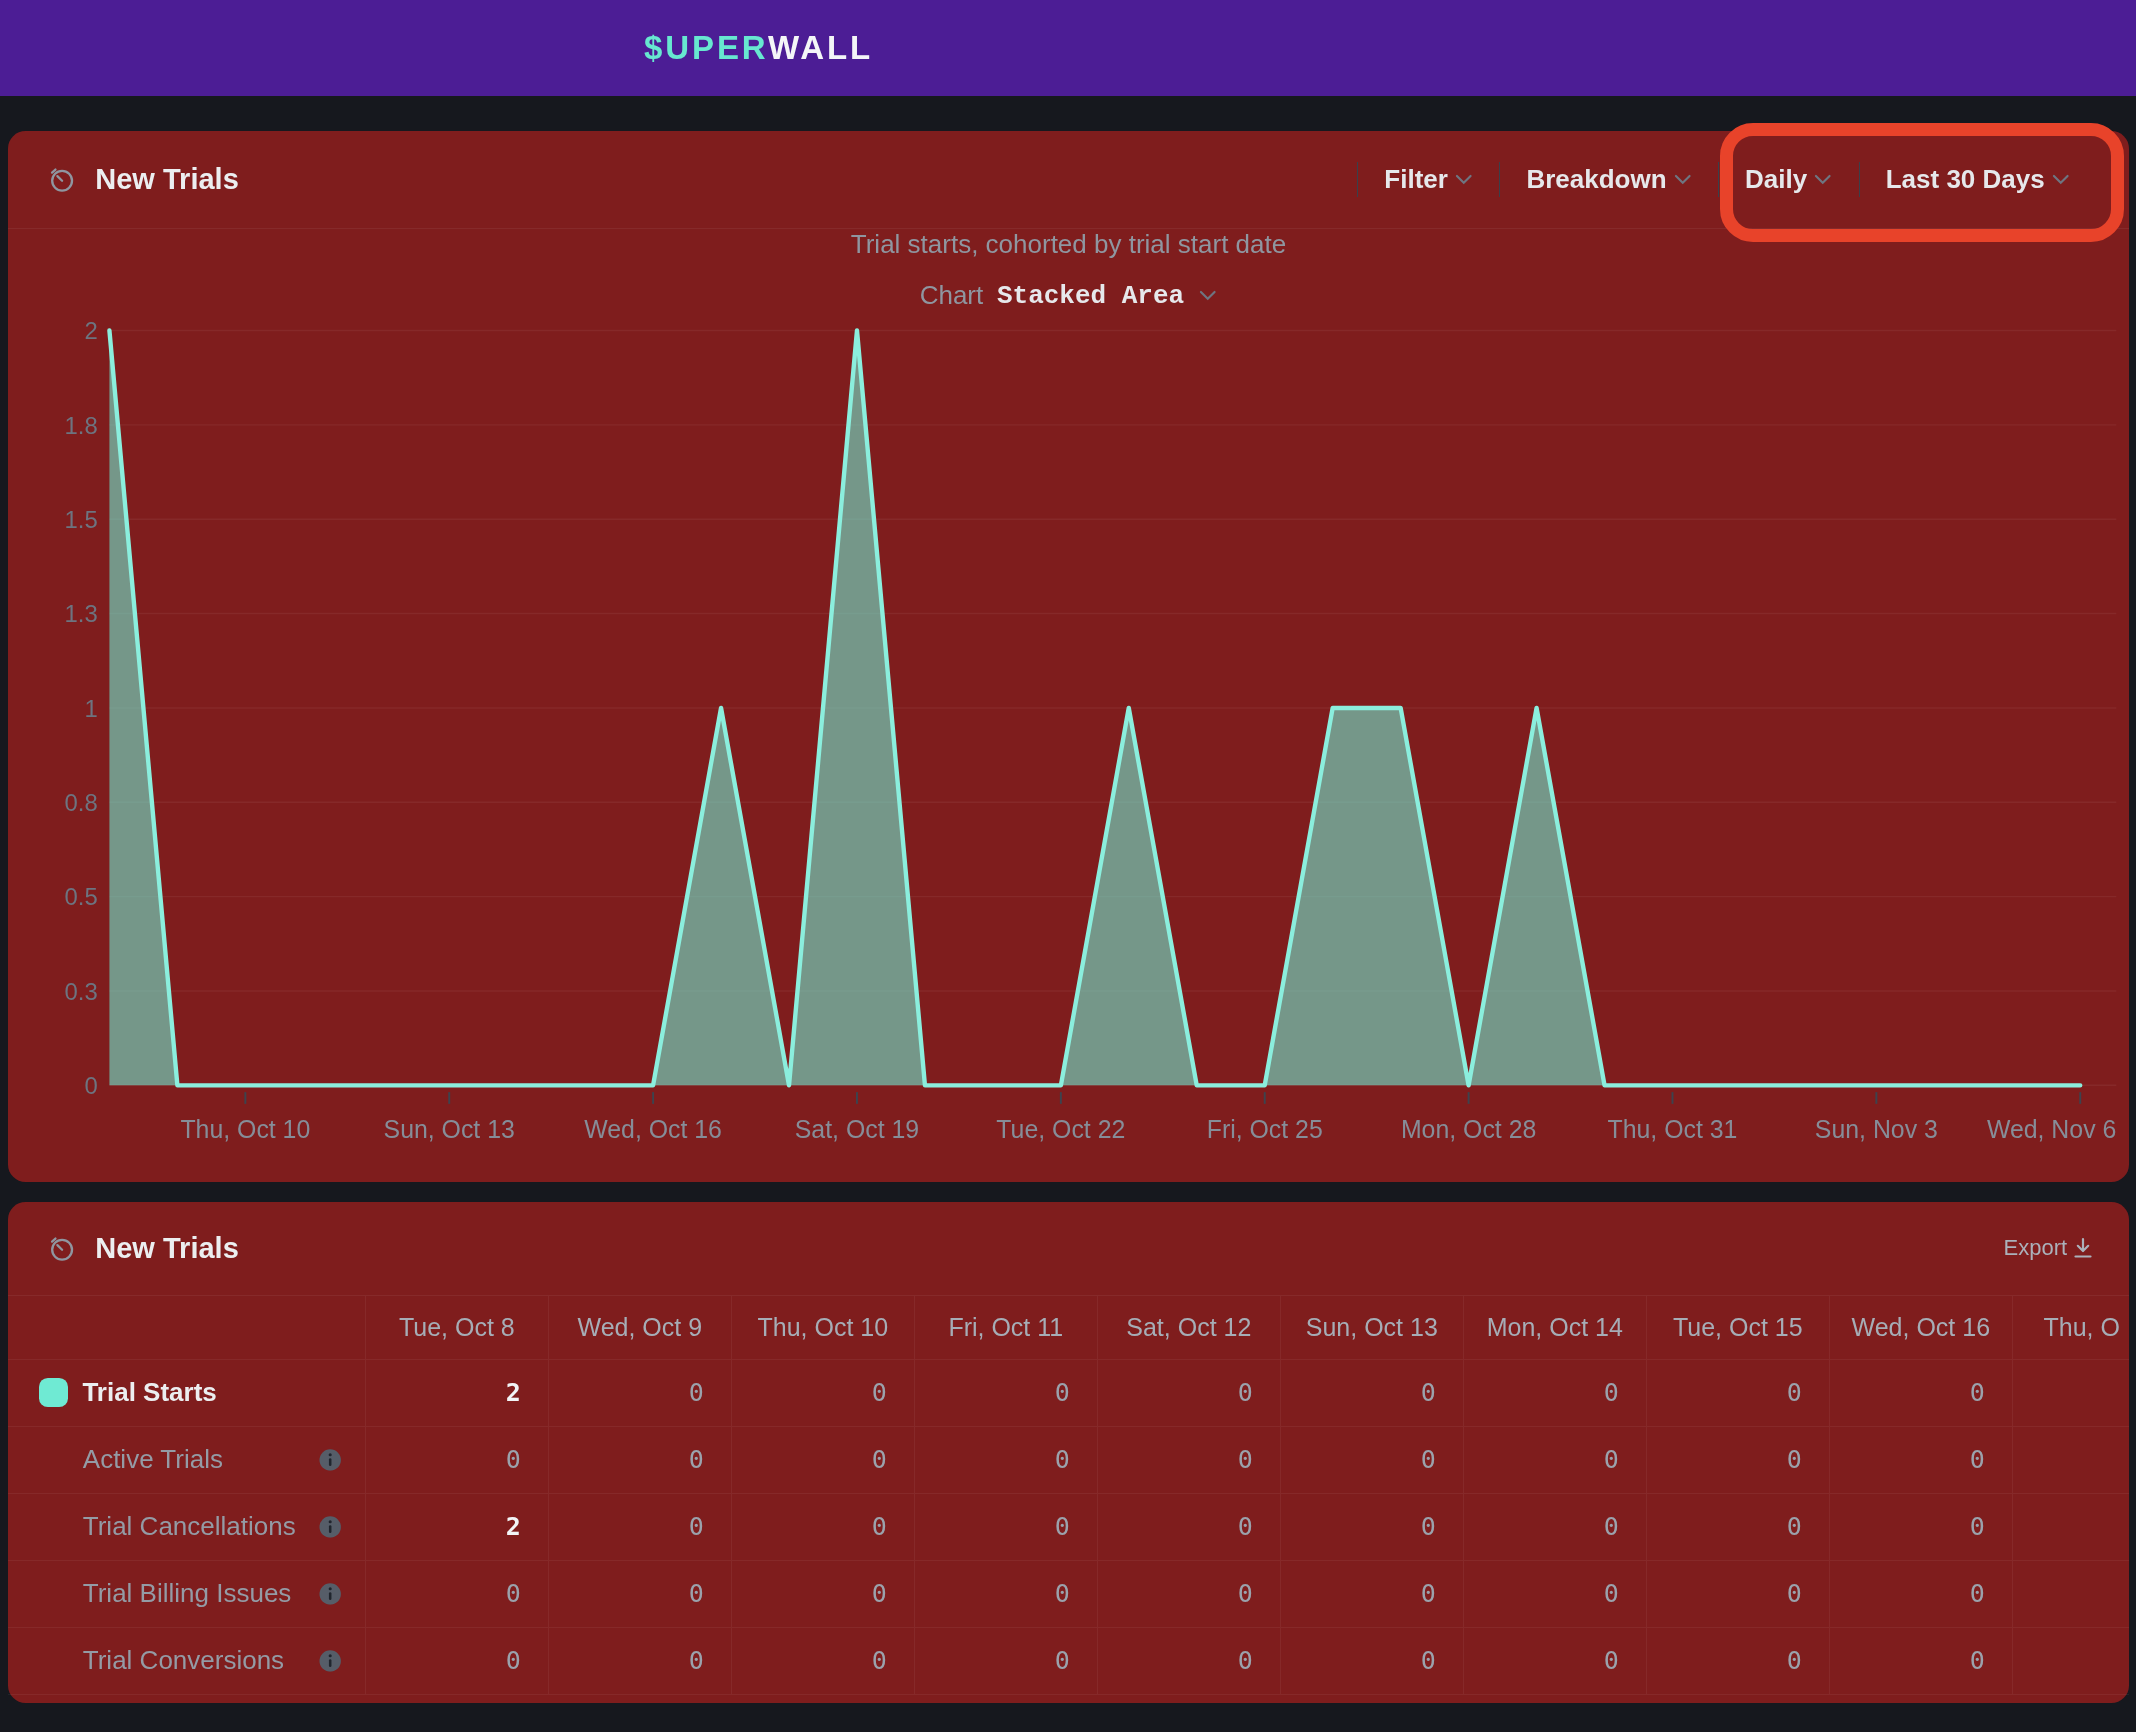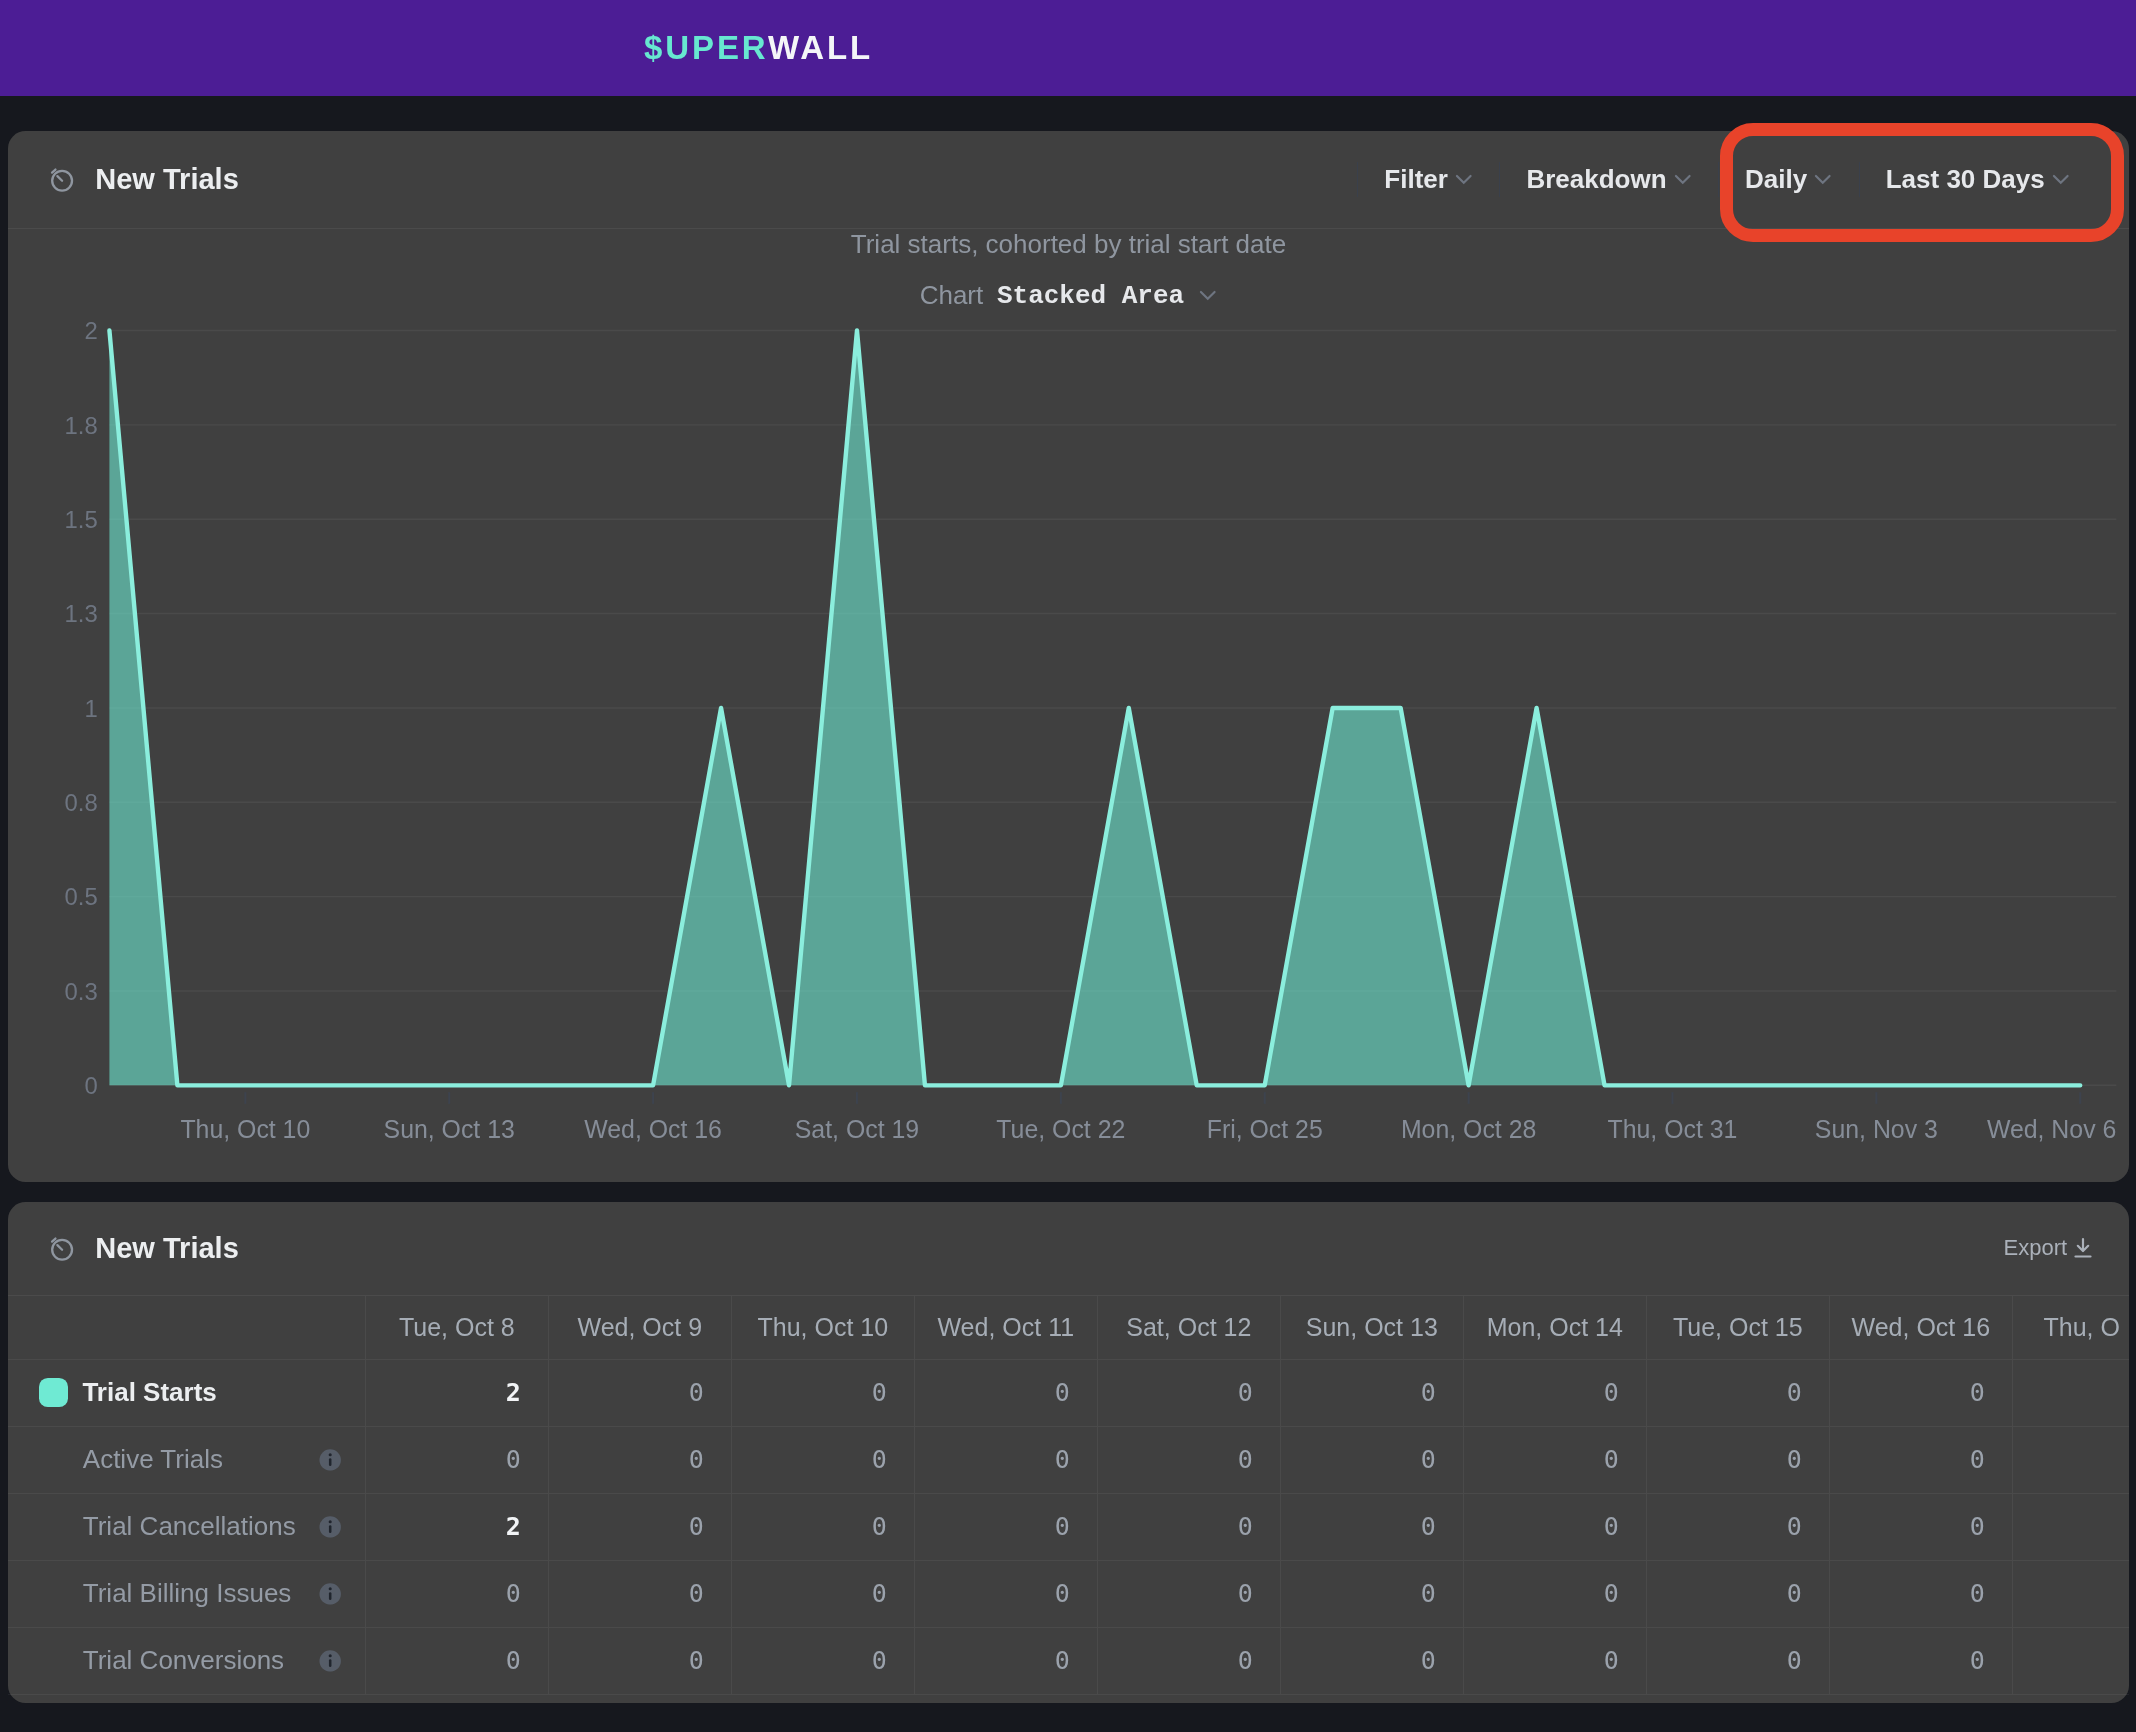--- a/index.html
+++ b/index.html
@@ -8,21 +8,21 @@
     width:2137px; height:1732px; overflow:hidden; position:relative;
     font-family:"Liberation Sans","DejaVu Sans",sans-serif;
     color:#edeff2;
   }
   
   .topbar { height:96px; background:#4c1d95; display:flex; align-items:center; }
   .logo { margin-left:644px; font-size:33px; font-weight:800; letter-spacing:2.9px; cursor:pointer; }
   .logo .teal { color:#67e8d0; }
   .logo .white { color:#f4f6f8; }
   
-  .card { background:#404040; border-radius:17.6px; margin:0 7.8px; position:relative; }
+  .card { background:#7f1d1d; border-radius:17.6px; margin:0 7.8px; position:relative; }
   .card-1 { margin-top:35px; height:1051px; display:flex; flex-direction:column; }
   .card-2 { margin-top:19.5px; height:501px; }
   .card-header { height:100px; display:flex; align-items:center; padding:0 33px 0 39px;
                  border-bottom:1px solid rgba(255,255,255,0.06); }
   .card-title { font-size:29px; font-weight:600; color:#eceef0; margin-left:19.5px; }
   .hd-spacer { flex:1; }
   .vdiv { width:1px; height:35px; background:#3a404b; }
   .tool-btn { display:flex; align-items:center; gap:6px; padding:0 26px; height:59px;
               font-size:26px; font-weight:600; color:#e6e8eb; cursor:pointer; background:none; border:none;
               font-family:inherit; }
@@ -196,21 +196,21 @@
     <div class="cell date-col">
           <span class="th-label">Tue, Oct 8</span>
         </div>
         <div class="cell date-col">
           <span class="th-label">Wed, Oct 9</span>
         </div>
         <div class="cell date-col">
           <span class="th-label">Thu, Oct 10</span>
         </div>
         <div class="cell date-col">
-          <span class="th-label">Wed, Oct 11</span>
+          <span class="th-label">Fri, Oct 11</span>
         </div>
         <div class="cell date-col">
           <span class="th-label">Sat, Oct 12</span>
         </div>
         <div class="cell date-col">
           <span class="th-label">Sun, Oct 13</span>
         </div>
         <div class="cell date-col">
           <span class="th-label">Mon, Oct 14</span>
         </div>

